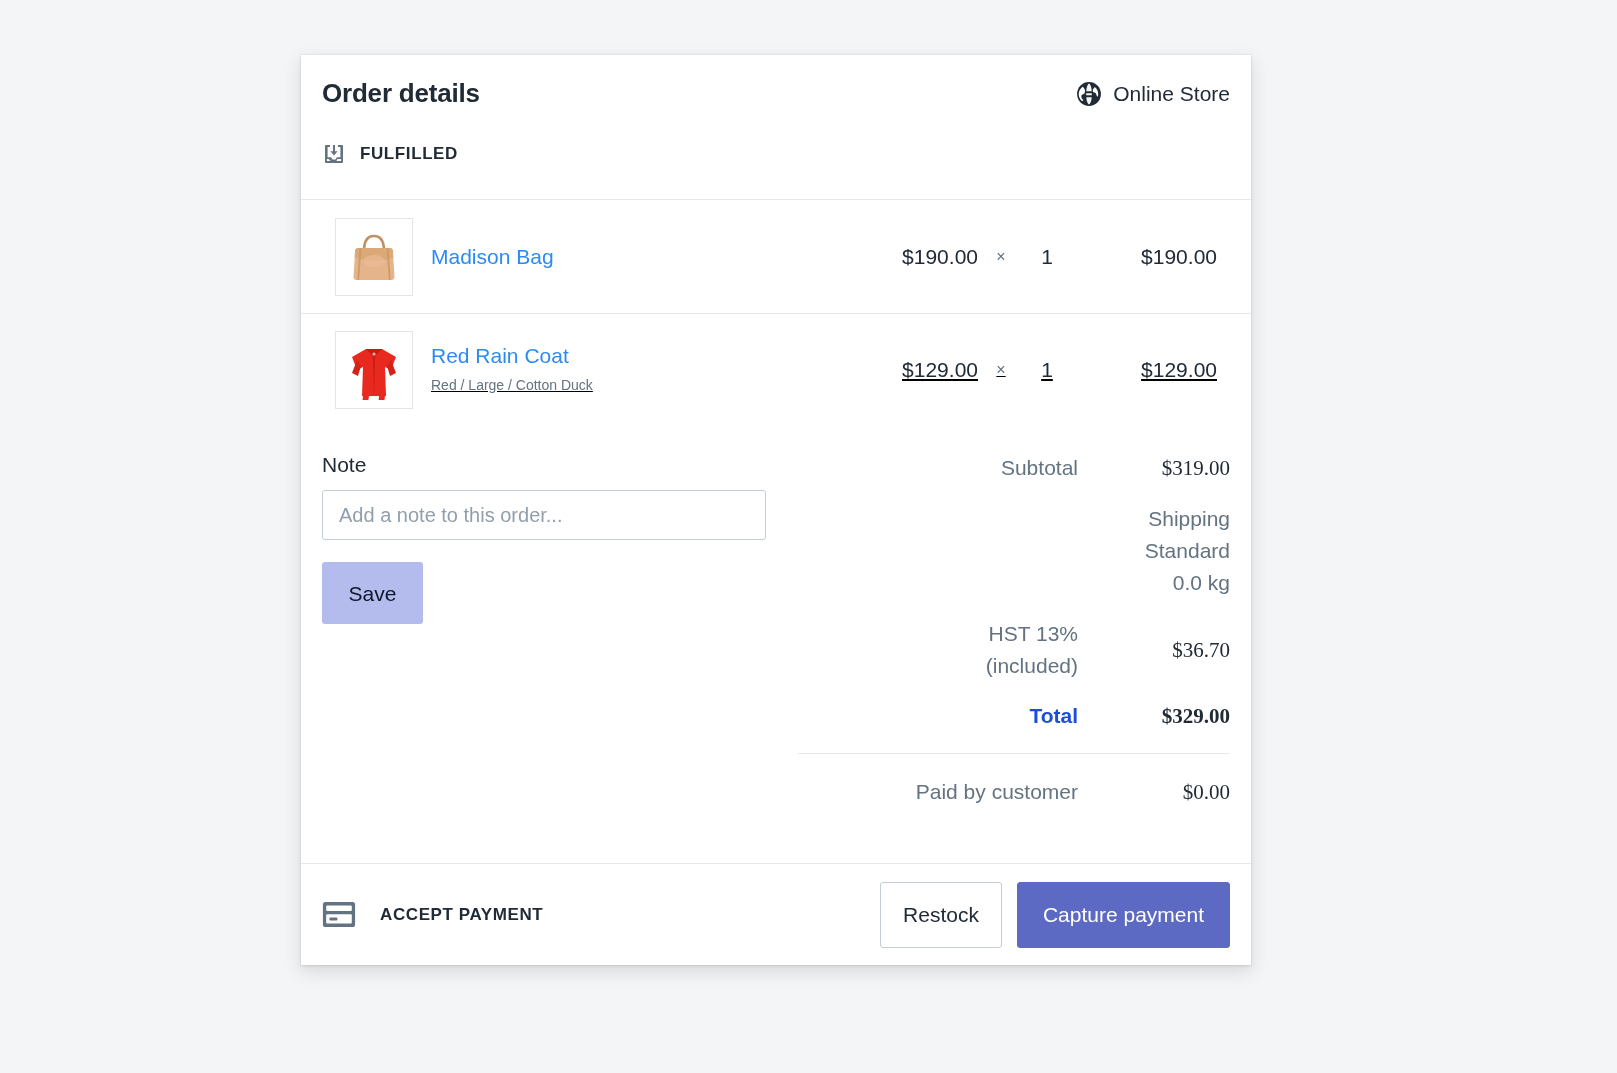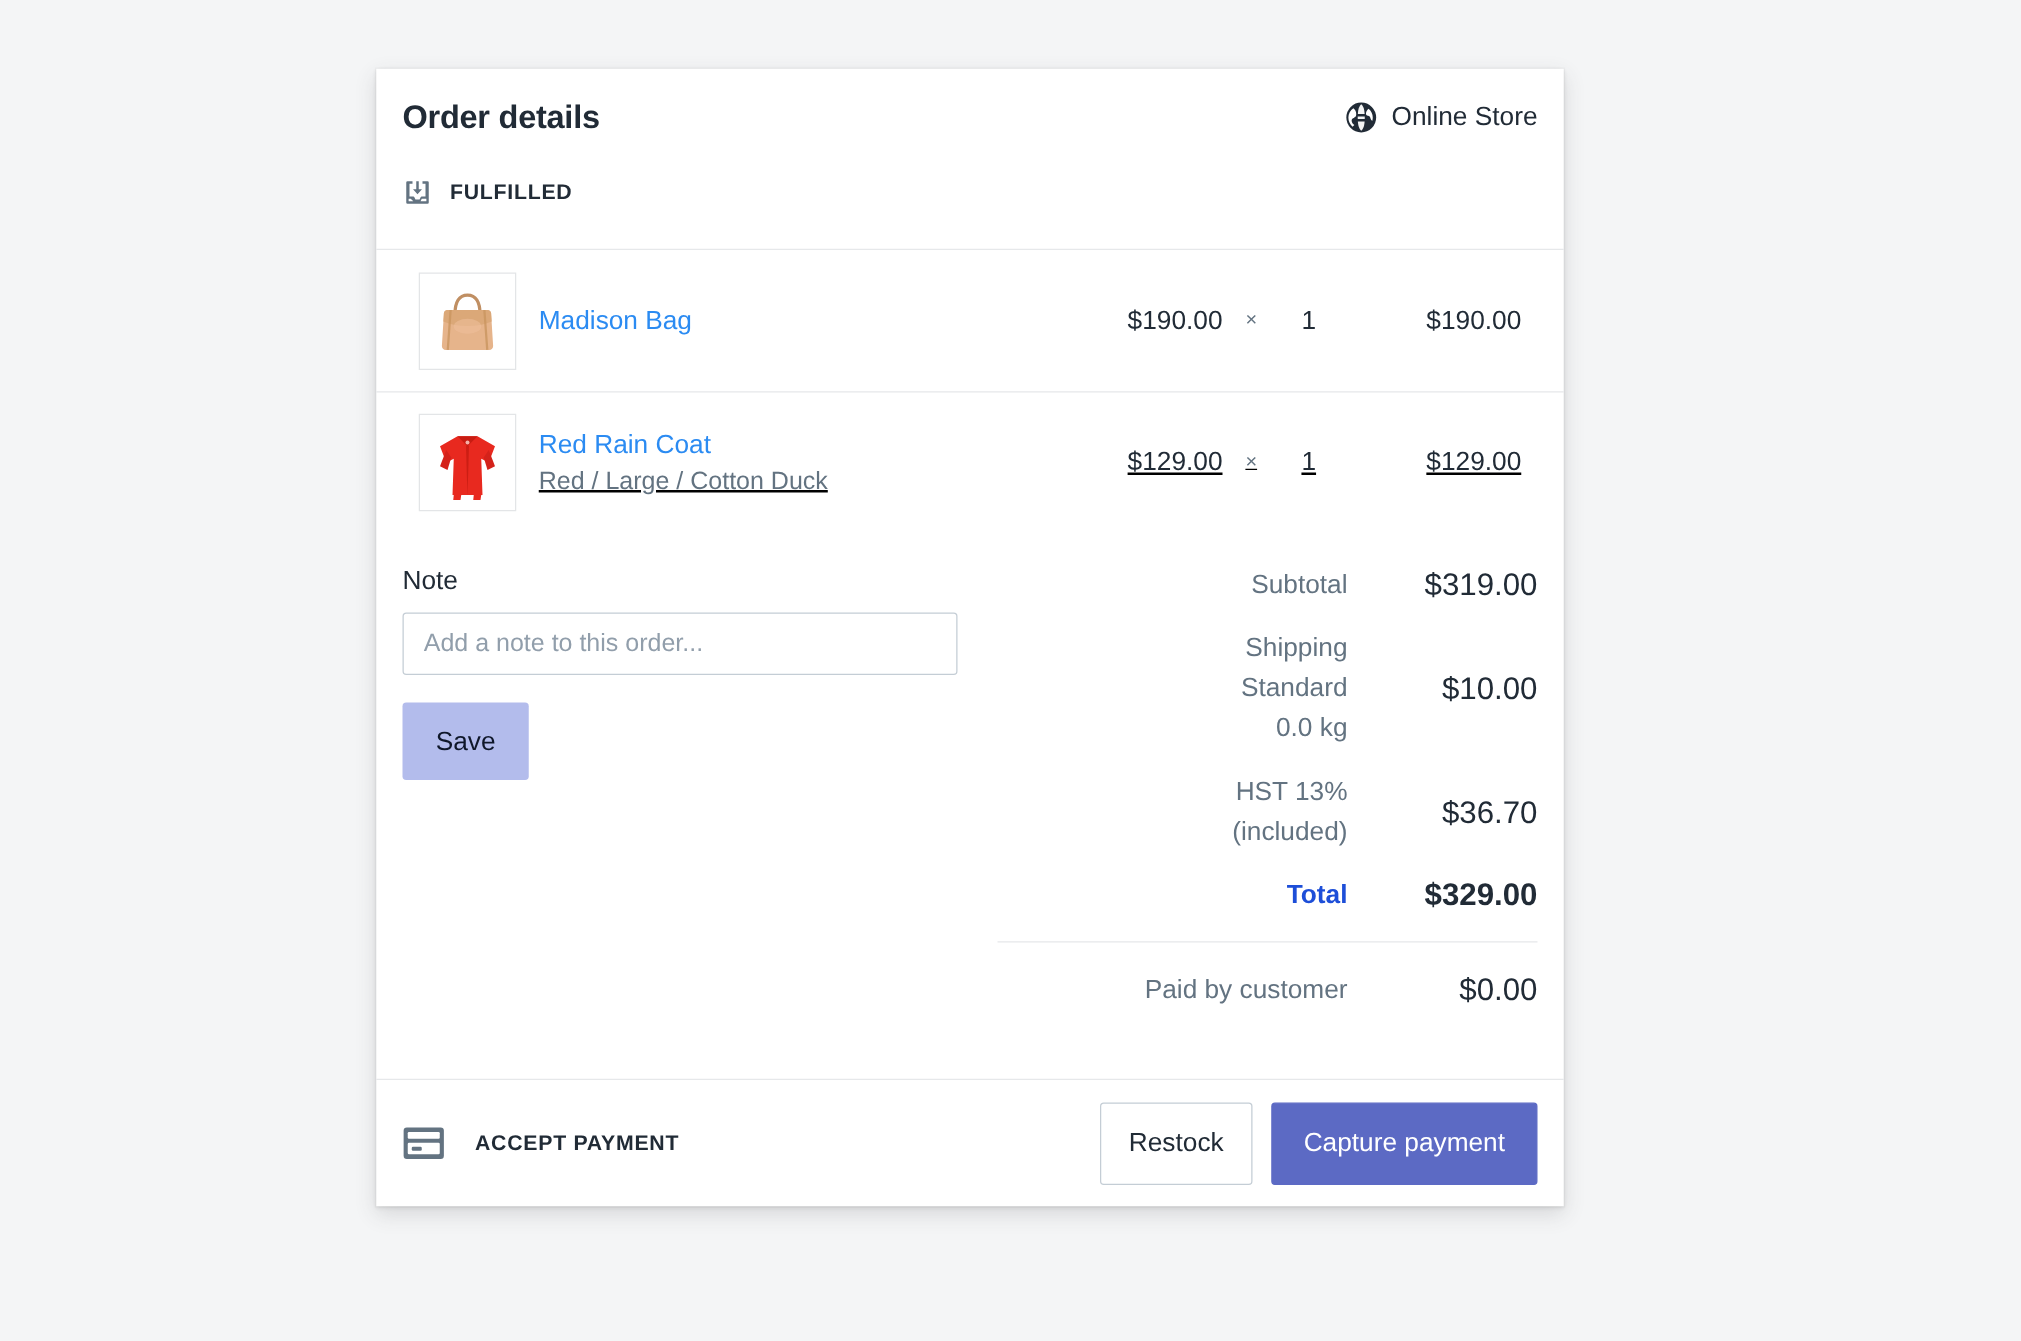--- a/index.html
+++ b/index.html
@@ -108,21 +108,21 @@
 
   .item-info { margin-left: 18px; flex: 1 1 auto; min-width: 0; }
   .item-name {
     font-size: 21px;
     color: #2b8bf2;
     line-height: 27px;
     text-decoration: none;
     display: inline-block;
   }
   .item-variant {
-    font-size: 20px;
+    font-size: 14px;
     color: #637381;
     line-height: 27px;
     margin-top: 3px;
   }
 
   .item-price {
     font-size: 21px;
     color: #212b36;
     text-align: right;
     width: 146px;
@@ -207,26 +207,27 @@
     justify-content: flex-end;
   }
   .t-label {
     font-size: 21px;
     color: #637381;
     line-height: 32px;
     text-align: right;
   }
   .t-label .sub { display: block; }
   .t-value {
-    font-size: 25px;
+    font-size: 21px;
     color: #212b36;
     line-height: 32px;
     width: 152px;
     text-align: right;
     flex: none;
+    font-family: Liberation Serif, serif;
   }
   .t-row.gap { margin-top: 19px; }
   .t-row.total { margin-top: 18px; }
   .t-row.total .t-label { color: #1d4ed8; font-weight: bold; }
   .t-row.total .t-value { font-weight: bold; }
 
   .totals-divider {
     height: 1px;
     background: #e6e8ea;
     margin: 21px 0 0 0;
@@ -379,21 +380,20 @@
           <div class="t-label">Subtotal</div>
           <div class="t-value">$319.00</div>
         </div>
 
         <div class="t-row gap">
           <div class="t-label">
             <span class="sub">Shipping</span>
             <span class="sub">Standard</span>
             <span class="sub">0.0 kg</span>
           </div>
-          <div class="t-value" style="line-height:96px;">$10.00</div>
         </div>
 
         <div class="t-row gap">
           <div class="t-label">
             <span class="sub">HST 13%</span>
             <span class="sub">(included)</span>
           </div>
           <div class="t-value" style="line-height:64px;">$36.70</div>
         </div>
 

